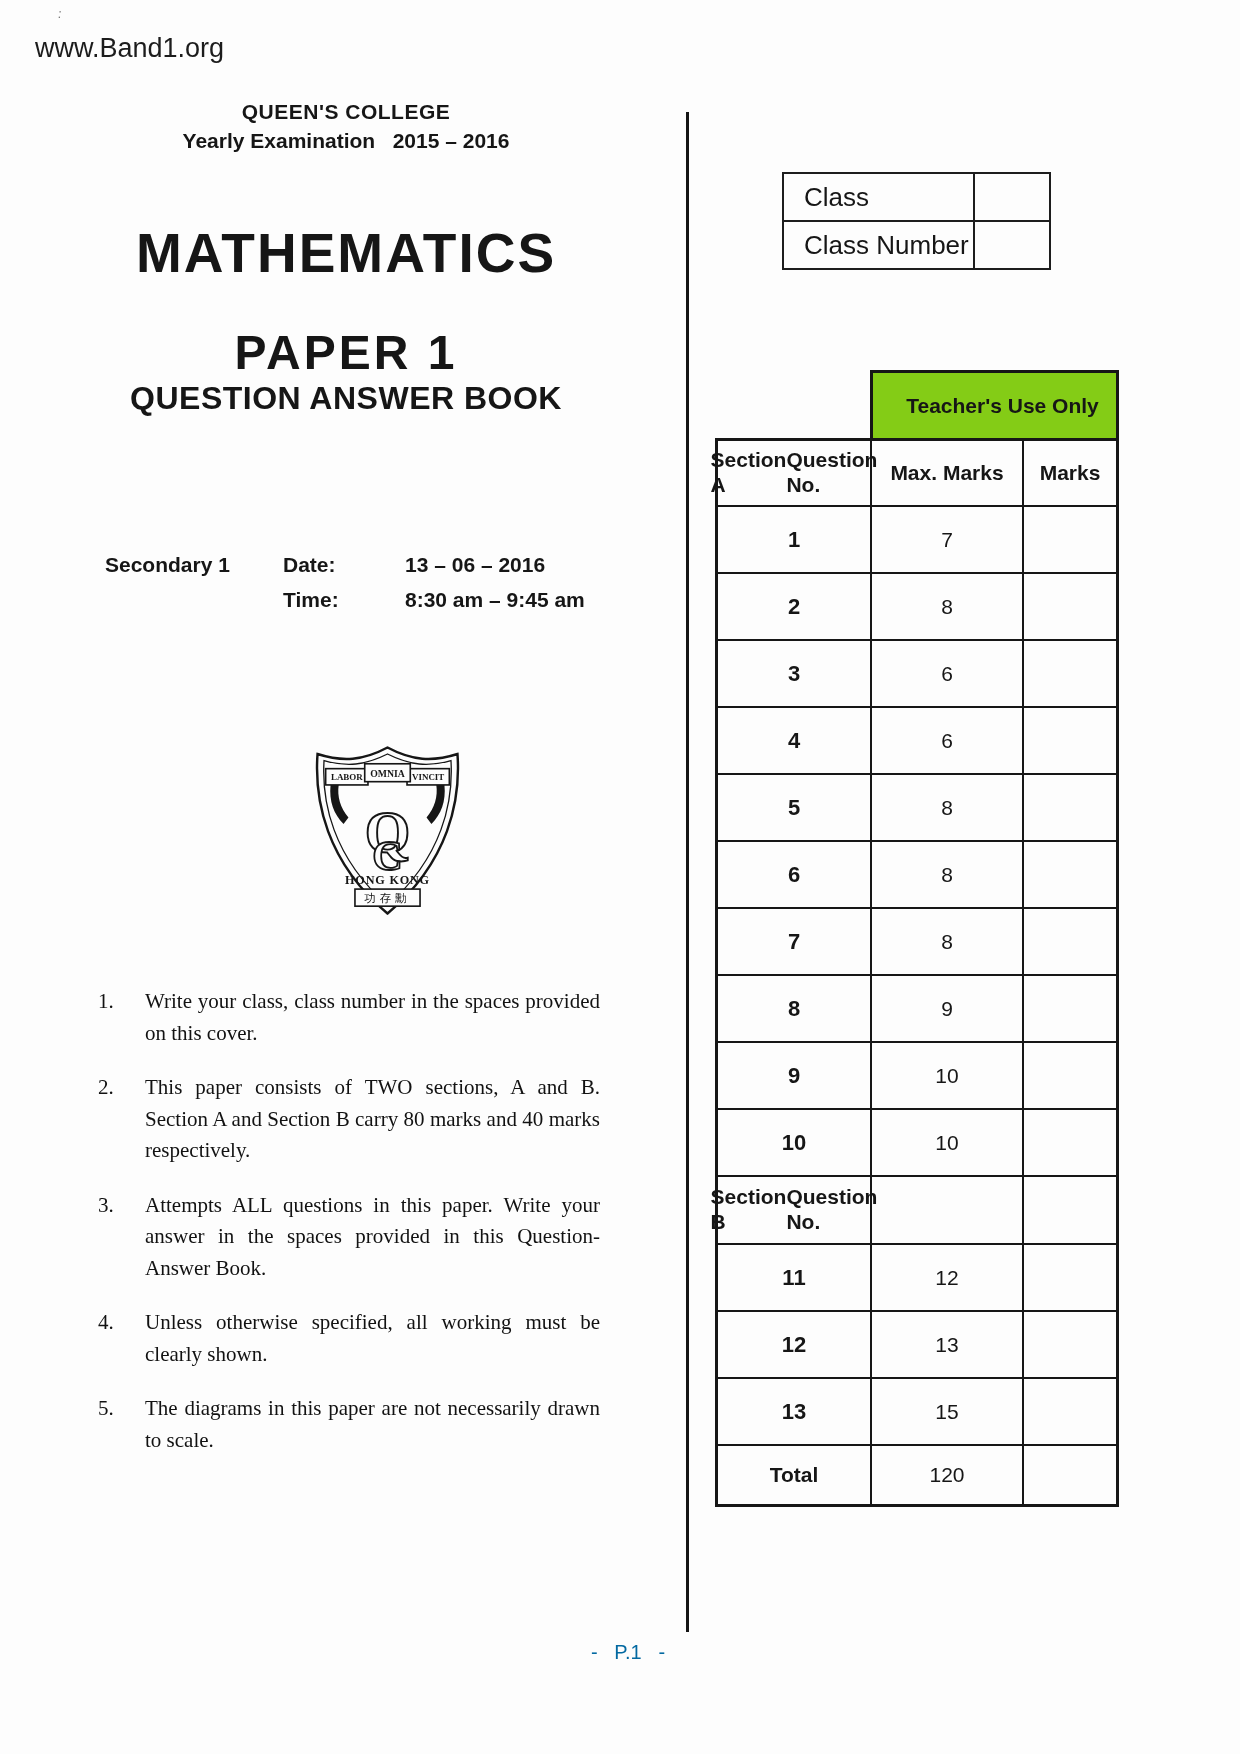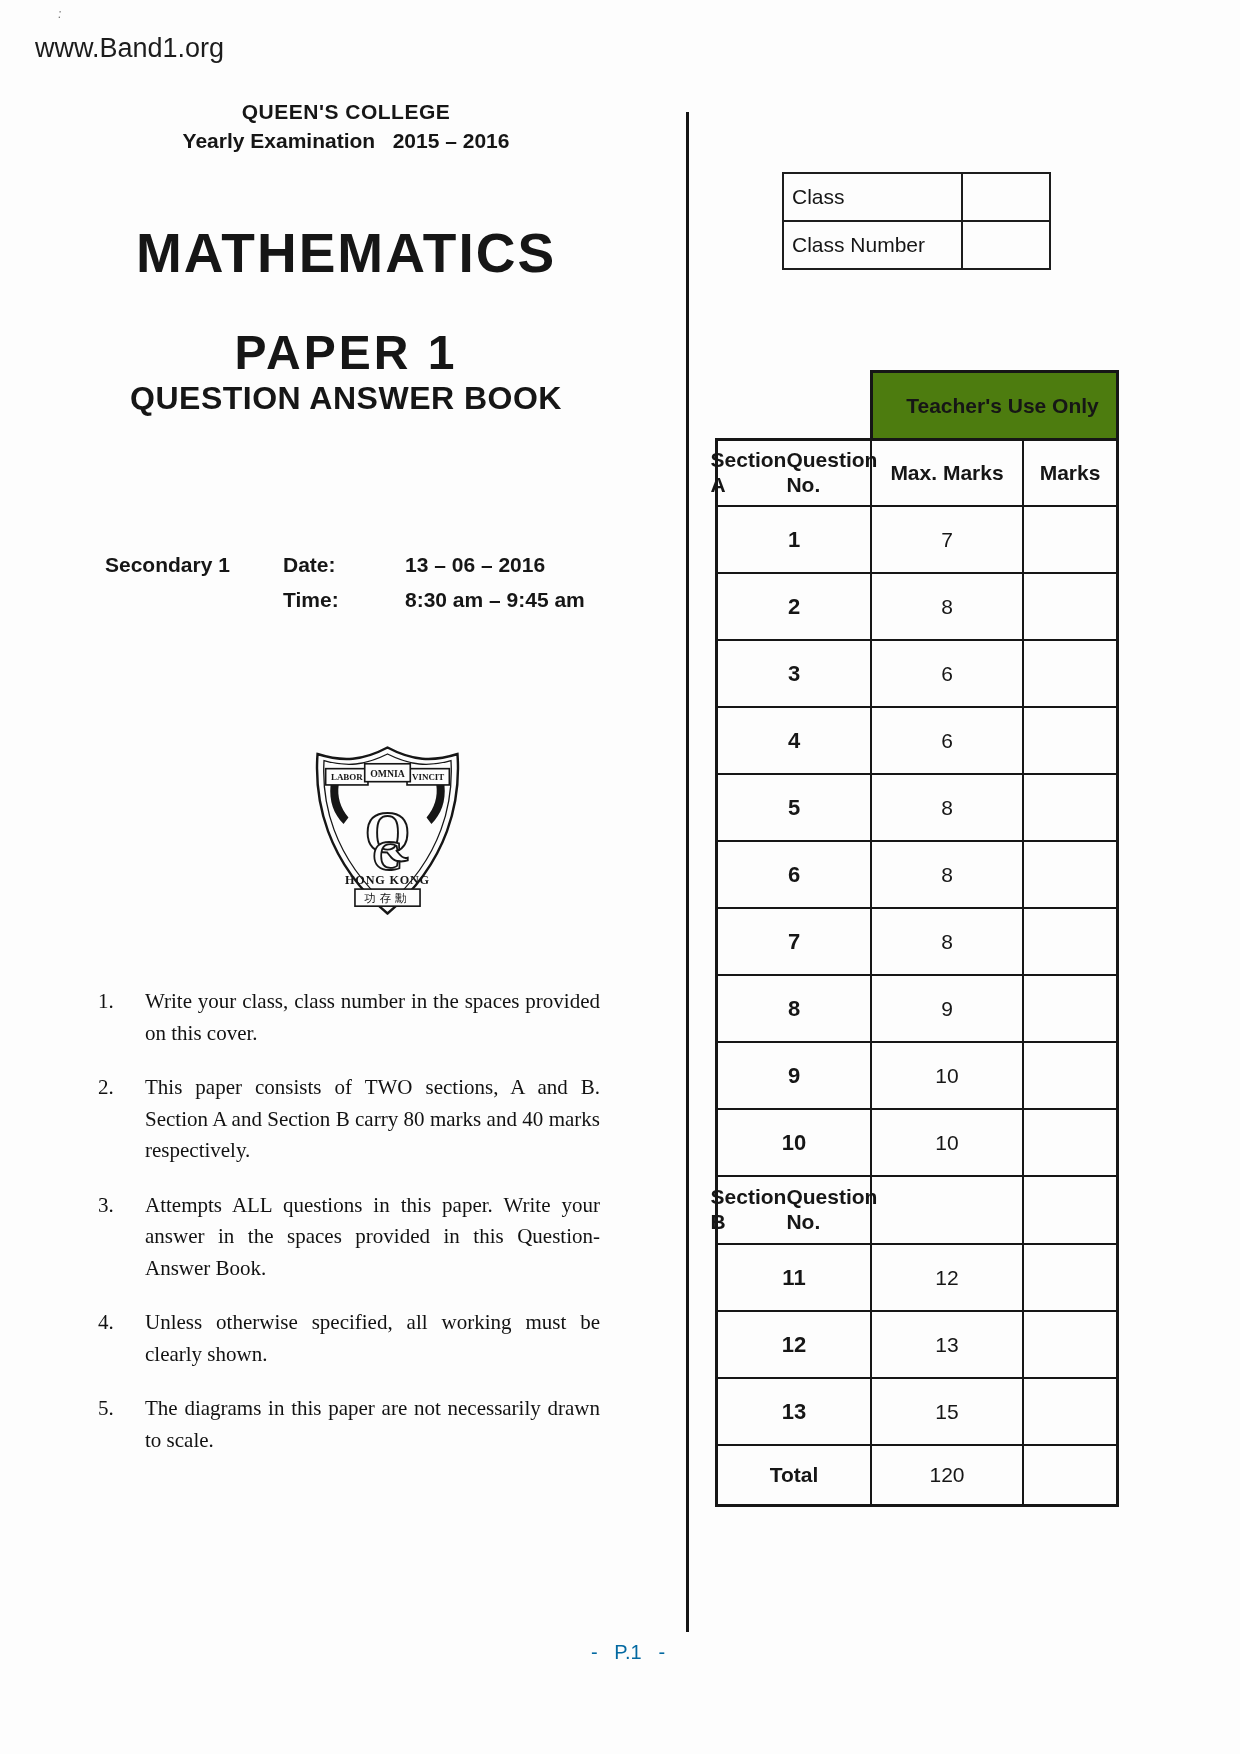--- a/index.html
+++ b/index.html
@@ -23,26 +23,26 @@
   .book     { font-family:Liberation Sans, sans-serif; font-size:32px; font-weight:bold; letter-spacing:0.5px; }
 
   .infolbl { font-size:21px; font-weight:bold; }
 
   .divider { left:686px; top:112px; width:3px; height:1520px; background:#151515; }
 
   
   .classbox { left:782px; top:172px; width:265px; border:2px solid #1d1d1d; background:#fdfdfd; }
   .crow { display:flex; height:46px; }
   .crow + .crow { border-top:2px solid #1d1d1d; }
-  .clabel { width:169px; border-right:2px solid #1d1d1d; display:flex; align-items:center; padding-left:8px; font-size:21px; }
+  .clabel { width:169px; border-right:2px solid #1d1d1d; display:flex; align-items:center; padding-left:20px; font-size:26px; }
   .cvalue { flex:1; }
 
   
   .teacher { left:870px; top:370px; width:249px; height:71px; border:3px solid #161616; box-sizing:border-box;
-             display:flex; align-items:center; justify-content:center; font-size:21px; font-weight:bold; background:#4d7c0f;padding-left:16px; }
+             display:flex; align-items:center; justify-content:center; font-size:21px; font-weight:bold; background:#84cc16;padding-left:16px; }
 
   
   .mtable { left:715px; top:438px; width:404px; border:3px solid #161616; box-sizing:border-box; background:#fdfdfd; }
   .trow { display:flex; }
   .hrow { height:64px; }
   .drow { height:65px; border-top:2px solid #161616; }
   .brow { height:66px; border-top:2px solid #161616; }
   .totrow { height:58px; border-top:2px solid #161616; }
   .tc { display:flex; align-items:center; justify-content:center; box-sizing:border-box; font-size:21px; }
   .tc1 { width:152px; }

